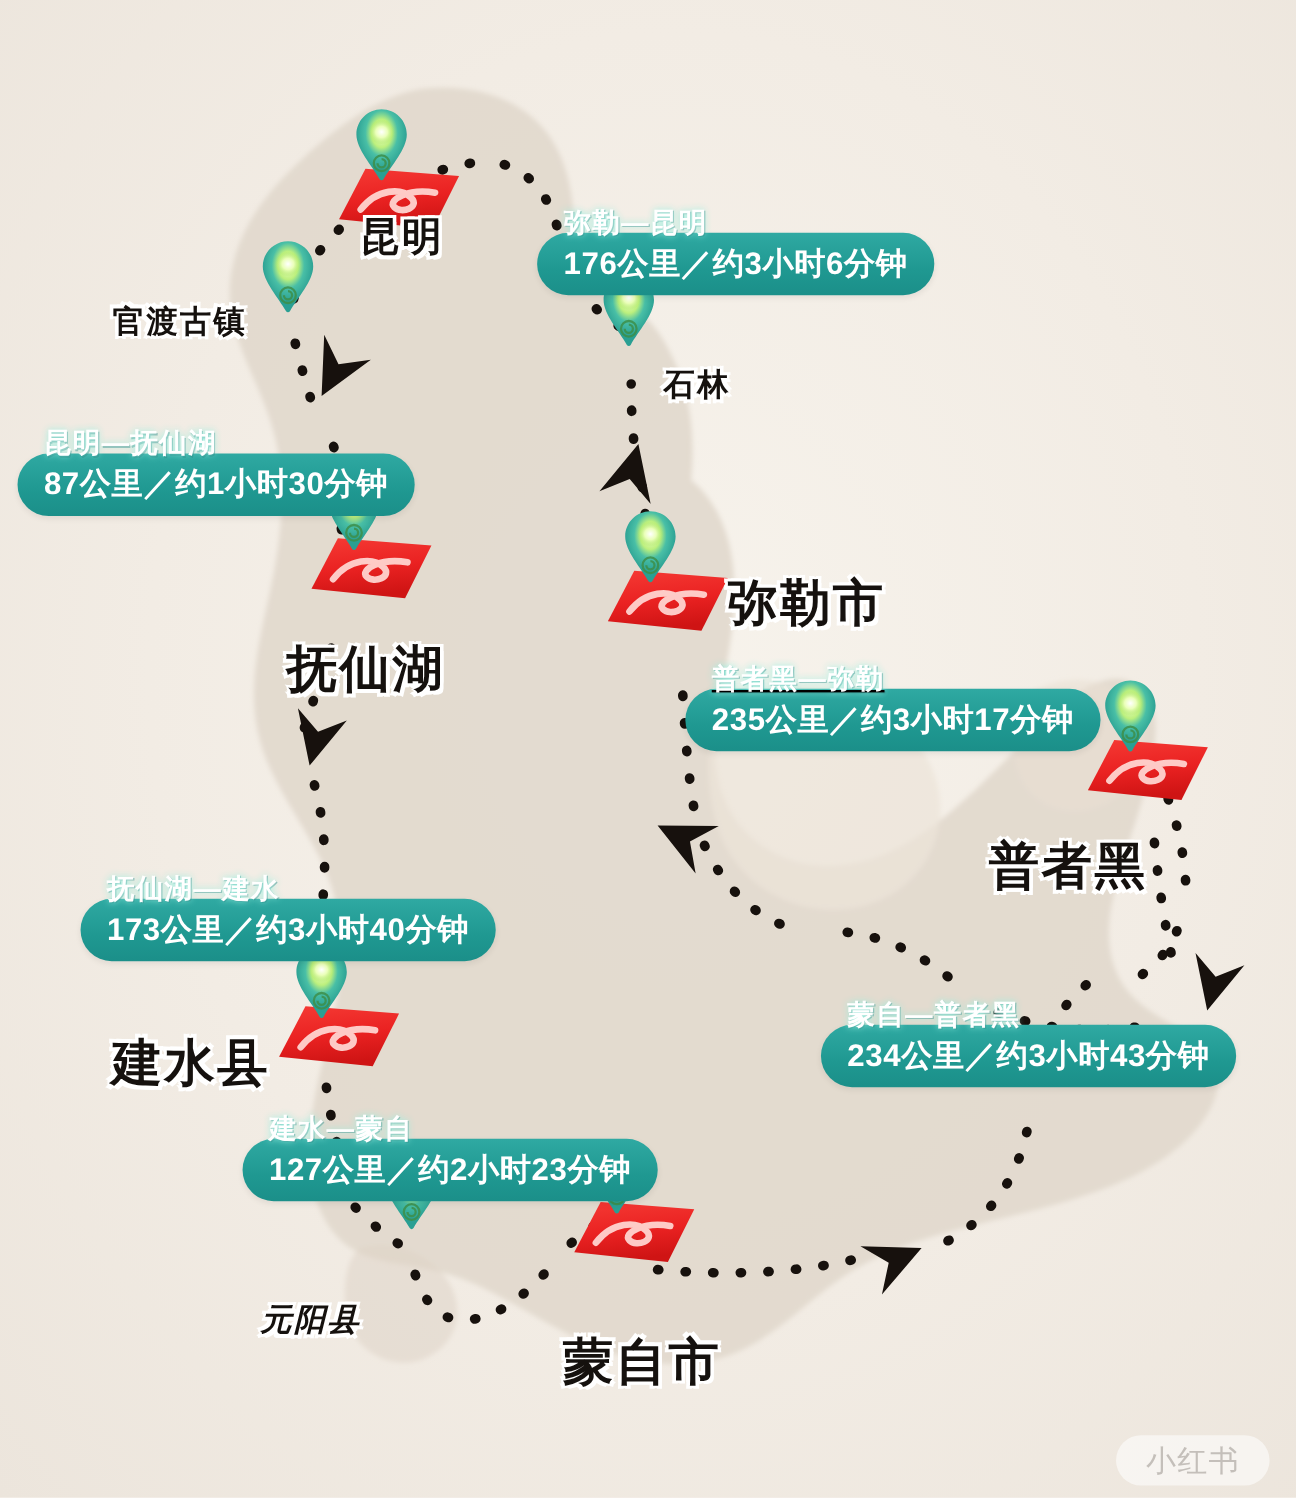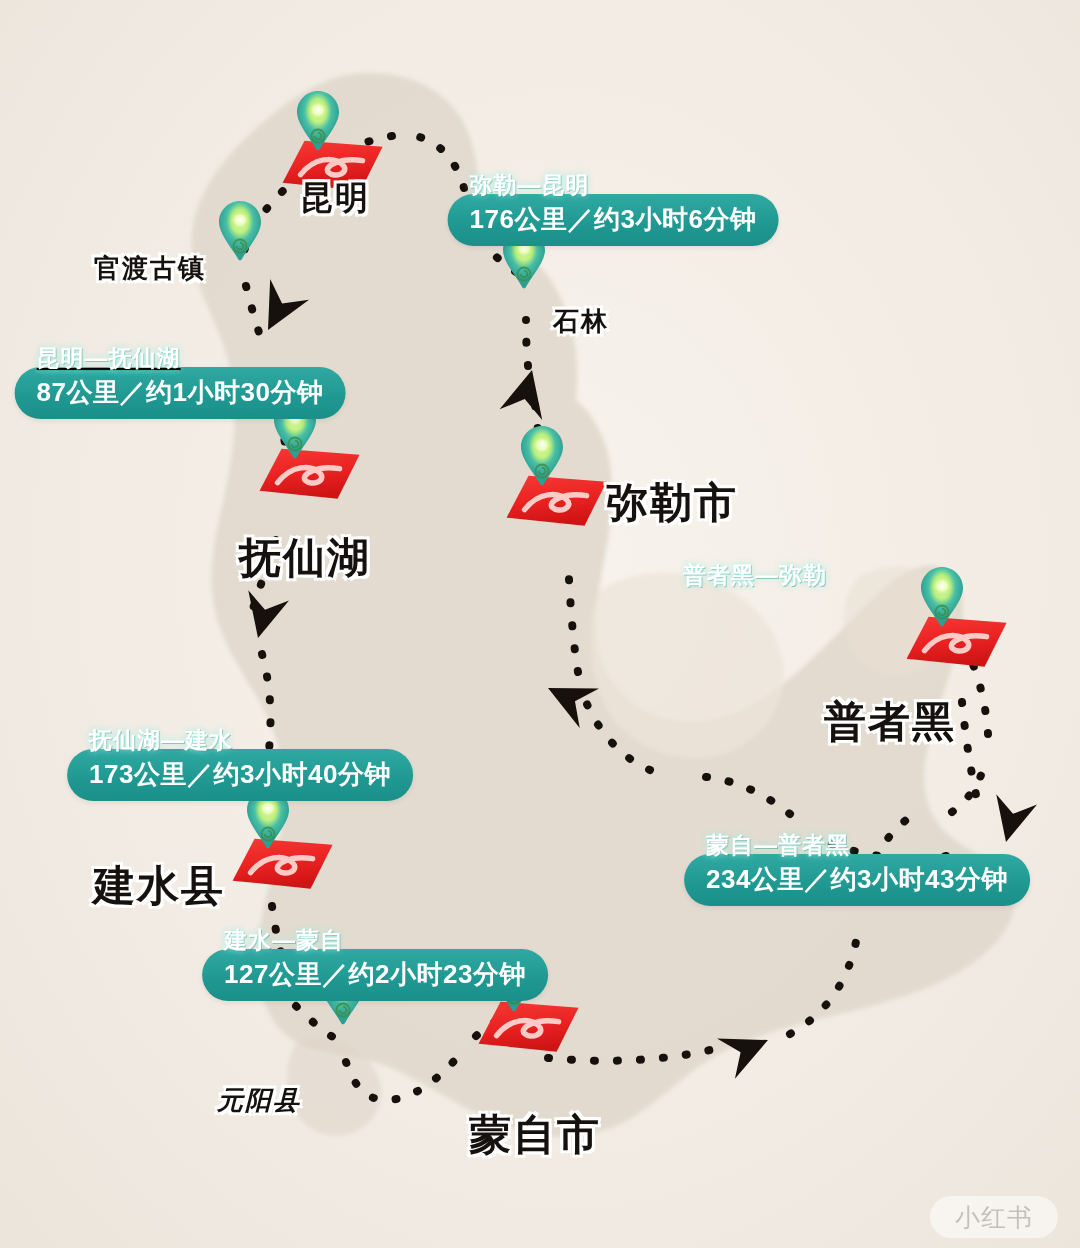--- a/index.html
+++ b/index.html
@@ -411,22 +411,22 @@
       <div class="city-label big" style="left: 305px; top: 558px;">抚仙湖</div>
       <div class="city-label big" style="left: 672px; top: 503px;">弥勒市</div>
       <div class="city-label big" style="left: 890px; top: 722px;">普者黑</div>
       <div class="city-label big" style="left: 159px; top: 886px;">建水县</div>
       <div class="city-label small" style="left: 259px; top: 1100px; font-style: italic;">元阳县</div>
       <div class="city-label big" style="left: 535px; top: 1105px; margin-top: 30px;">蒙自市</div>
     </div>
 
   <div id="segment-layer">
       <div class="seg" style="left: 613px; top: 208px;"><div class="seg-title">弥勒—昆明</div><div class="seg-pill">176公里／约3小时6分钟</div></div>
-      <div class="seg" style="left: 180px; top: 381px; text-decoration: underline;"><div class="seg-title">昆明—抚仙湖</div><div class="seg-pill">87公里／约1小时30分钟</div></div>
-      <div class="seg" style="left: 744px; top: 572px;"><div class="seg-title">普者黑—弥勒</div></div>
+      <div class="seg" style="left: 180px; top: 392px;"><div class="seg-title">昆明—抚仙湖</div><div class="seg-pill">87公里／约1小时30分钟</div></div>
+      <div class="seg" style="left: 744px; top: 588px; text-decoration: underline;"><div class="seg-title">普者黑—弥勒</div><div class="seg-pill">235公里／约3小时17分钟</div></div>
       <div class="seg" style="left: 240px; top: 733px; margin-top: 30px;"><div class="seg-title">抚仙湖—建水</div><div class="seg-pill">173公里／约3小时40分钟</div></div>
       <div class="seg" style="left: 857px; top: 868px;"><div class="seg-title">蒙自—普者黑</div><div class="seg-pill">234公里／约3小时43分钟</div></div>
       <div class="seg" style="left: 375px; top: 963px;"><div class="seg-title">建水—蒙自</div><div class="seg-pill">127公里／约2小时23分钟</div></div>
     </div>
 
   <div id="watermark">
     <span>小红书</span>
   </div>
 </div>
 

